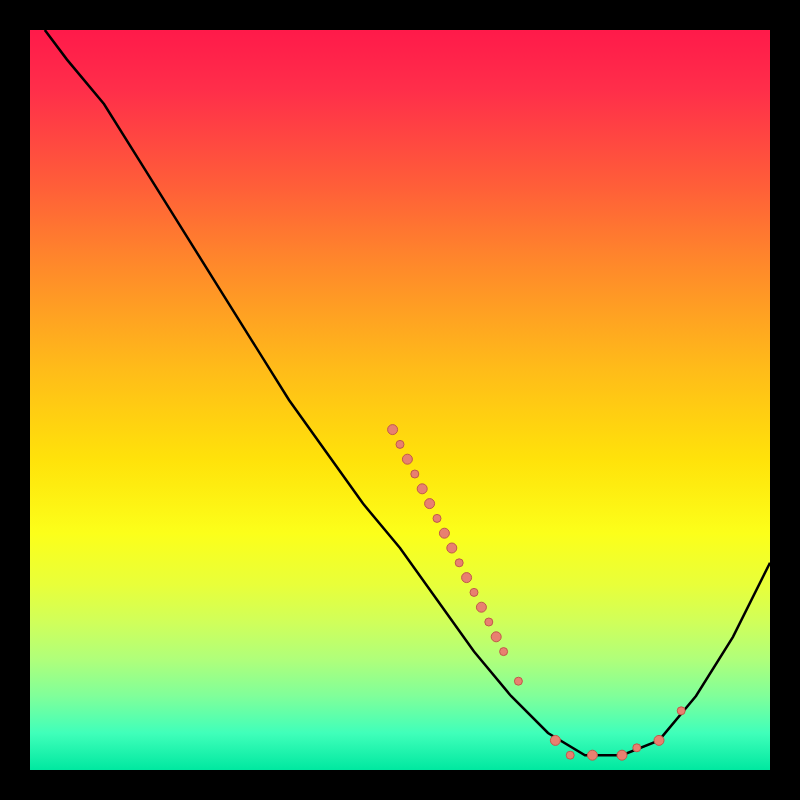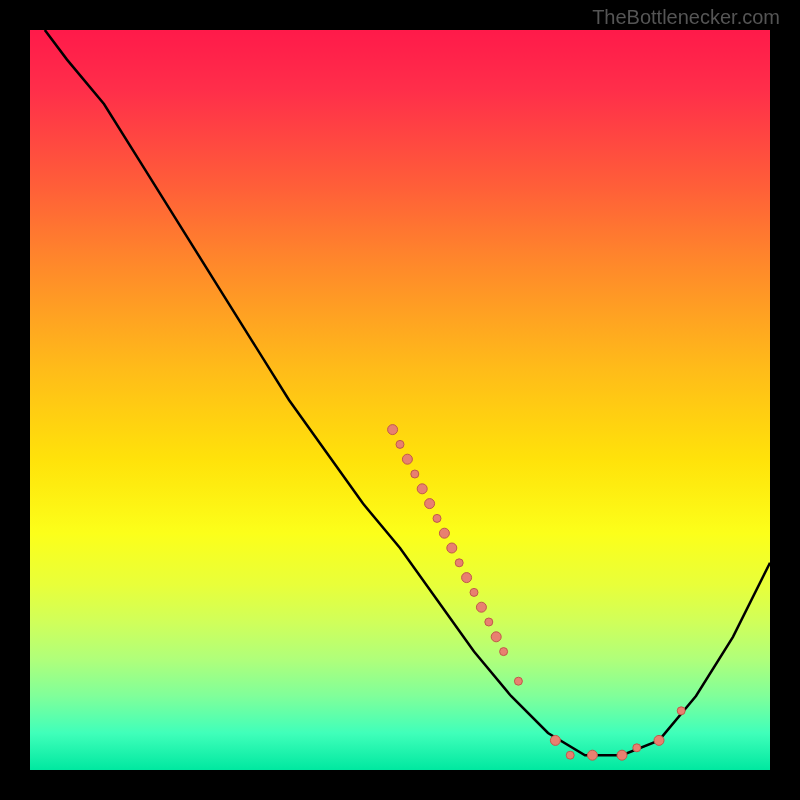--- a/index.html
+++ b/index.html
@@ -53,21 +53,20 @@
     top: 0;
     left: 0;
     width: 740px;
     height: 740px;
   }
 </style>
 </head>
 <body>
 
 <div class="container">
-  <div class="watermark">TheBottlenecker.com</div>
   <div class="plot-area">
     <svg class="curve" viewBox="0 0 740 740" preserveAspectRatio="none">
       <path id="curve-path" fill="none" stroke="#000000" stroke-width="2.5" d="M14.8 0.0 L37.0 29.6 L74.0 74.0 L111.0 133.2 L148.0 192.4 L185.0 251.6 L222.0 310.8 L259.0 370.0 L296.0 421.8 L333.0 473.6 L370.0 518.0 L407.0 569.8 L444.0 621.6 L481.0 666.0 L518.0 703.0 L555.0 725.2 L592.0 725.2 L629.0 710.4 L666.0 666.0 L703.0 606.8 L740.0 532.8"></path>
       <g id="markers-group">
           <circle cx="362.6" cy="399.6" r="5" fill="#e88070" stroke="#c05a4a" stroke-width="1"></circle>
           <circle cx="370.0" cy="414.4" r="4" fill="#e88070" stroke="#c05a4a" stroke-width="1"></circle>
           <circle cx="377.4" cy="429.2" r="5" fill="#e88070" stroke="#c05a4a" stroke-width="1"></circle>
           <circle cx="384.8" cy="444.0" r="4" fill="#e88070" stroke="#c05a4a" stroke-width="1"></circle>
           <circle cx="392.2" cy="458.8" r="5" fill="#e88070" stroke="#c05a4a" stroke-width="1"></circle>
           <circle cx="399.6" cy="473.6" r="5" fill="#e88070" stroke="#c05a4a" stroke-width="1"></circle>

